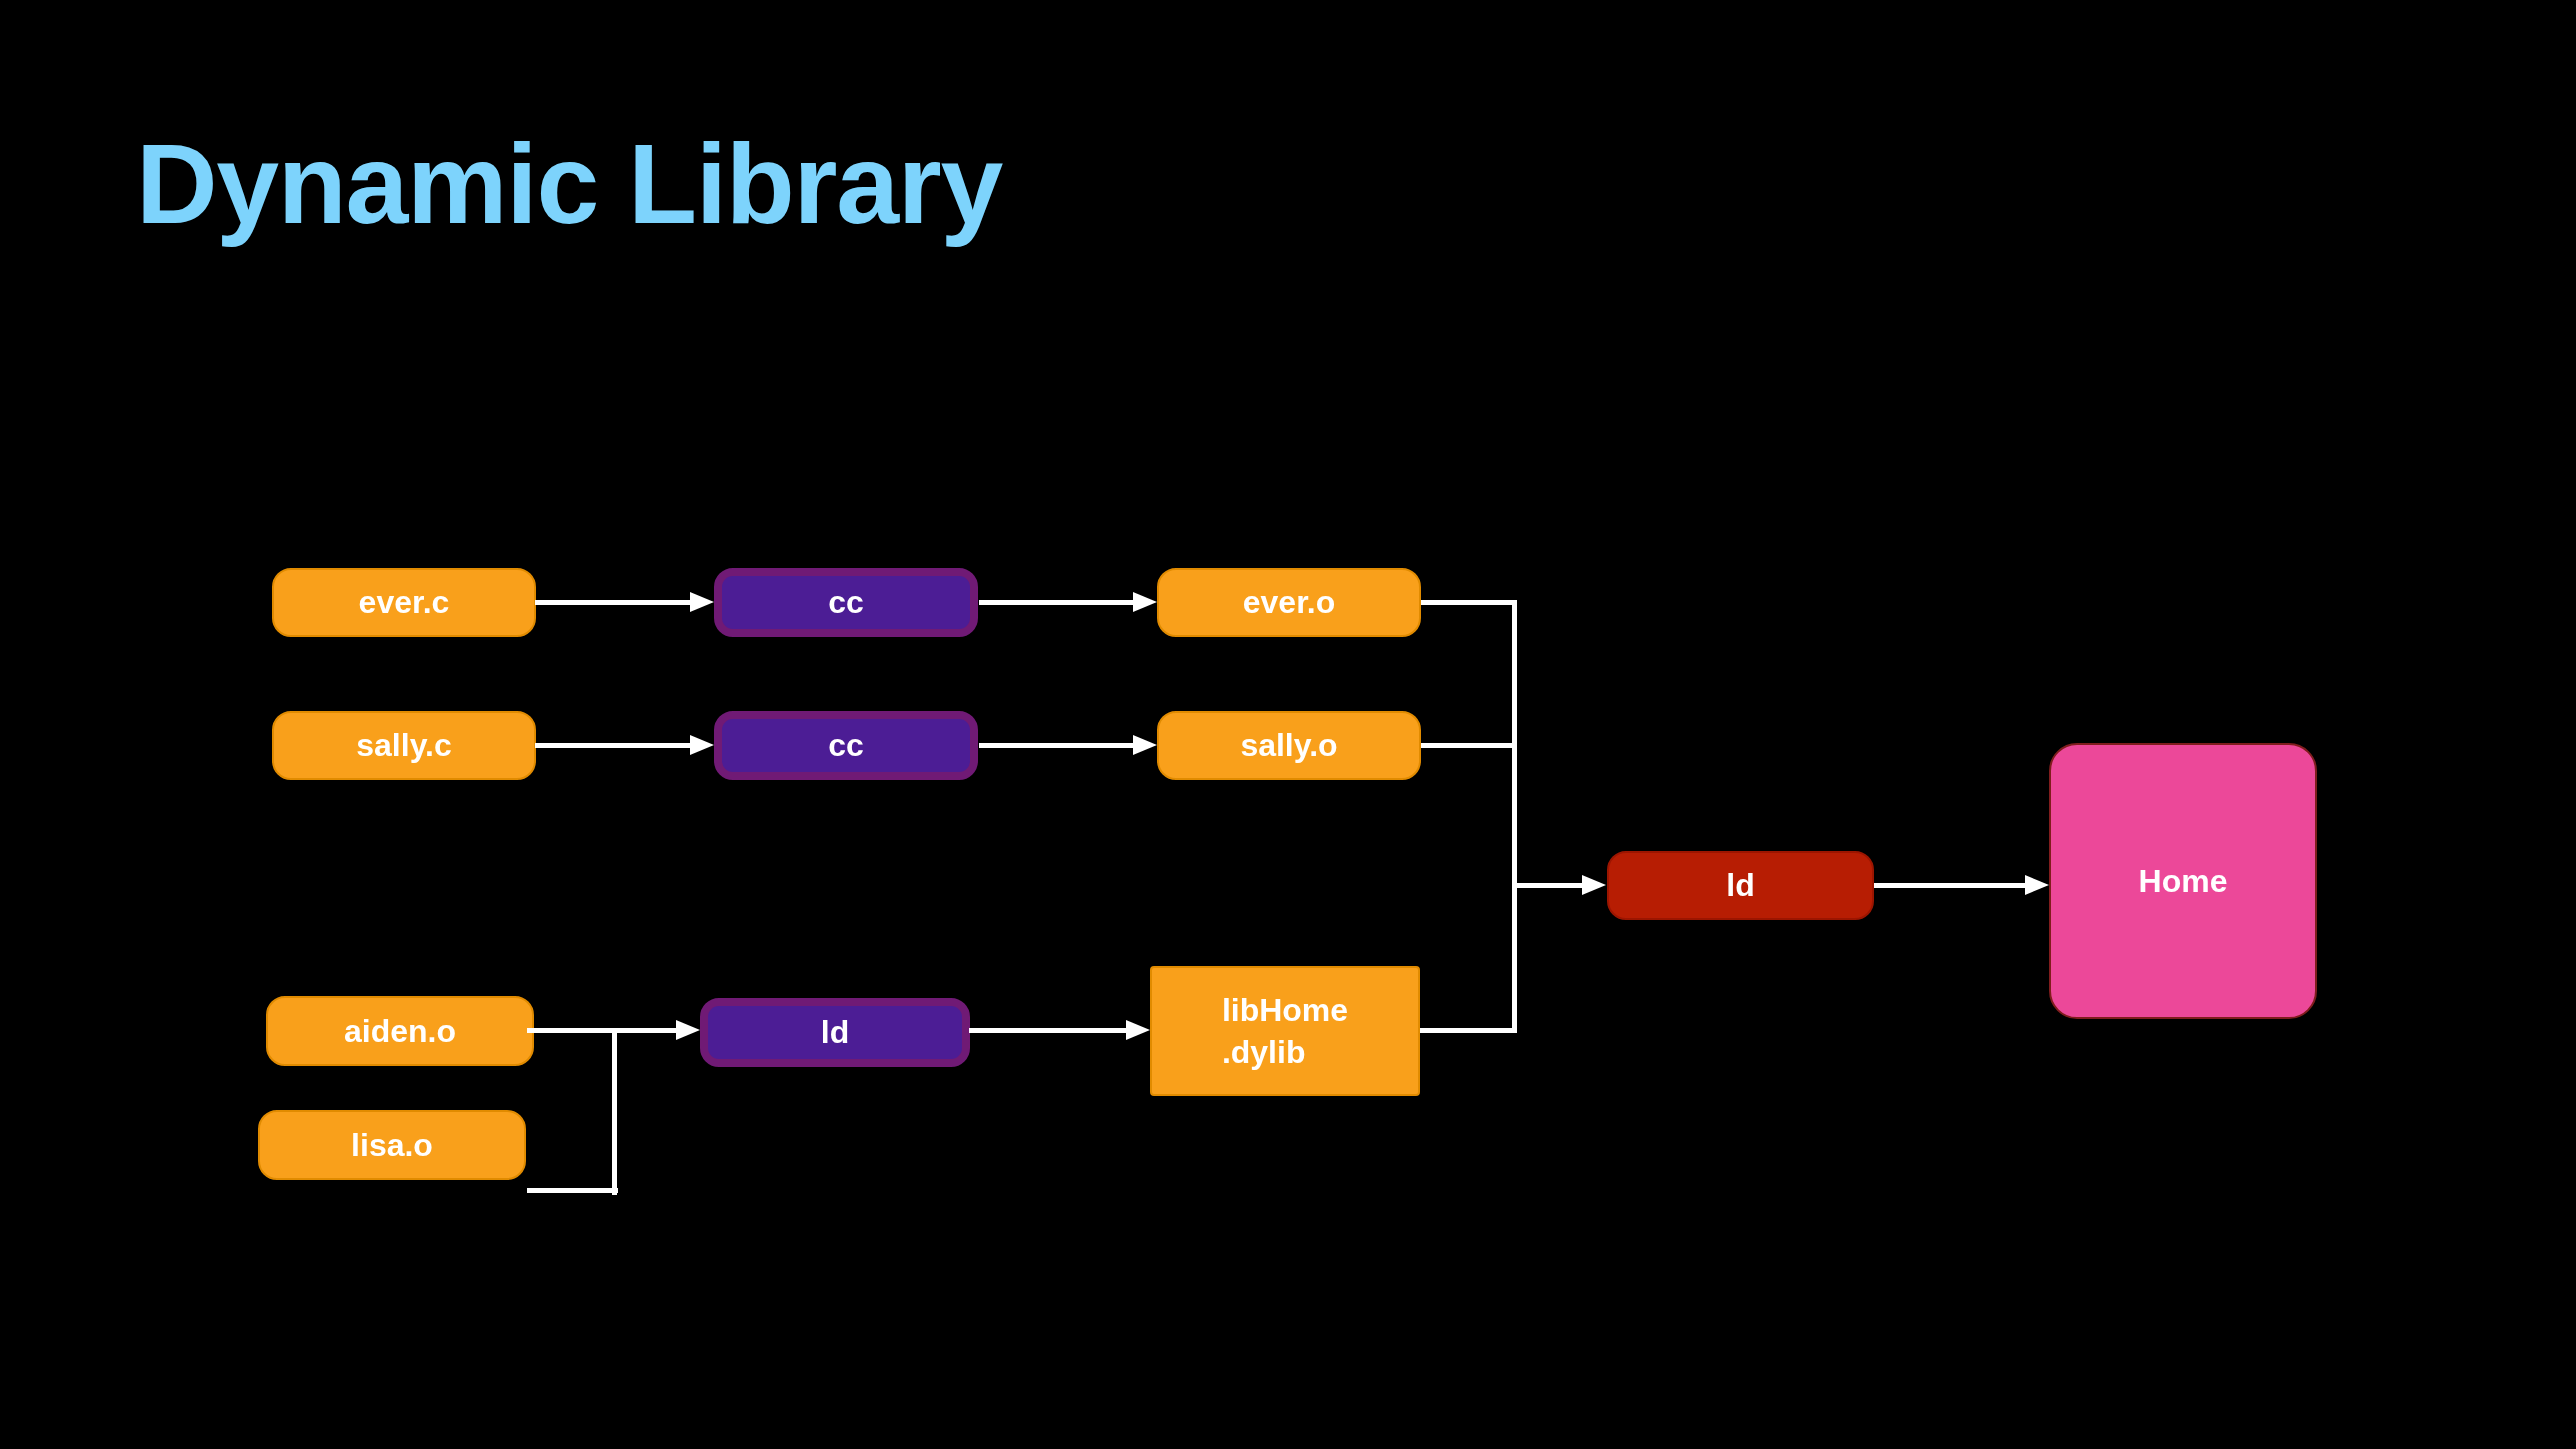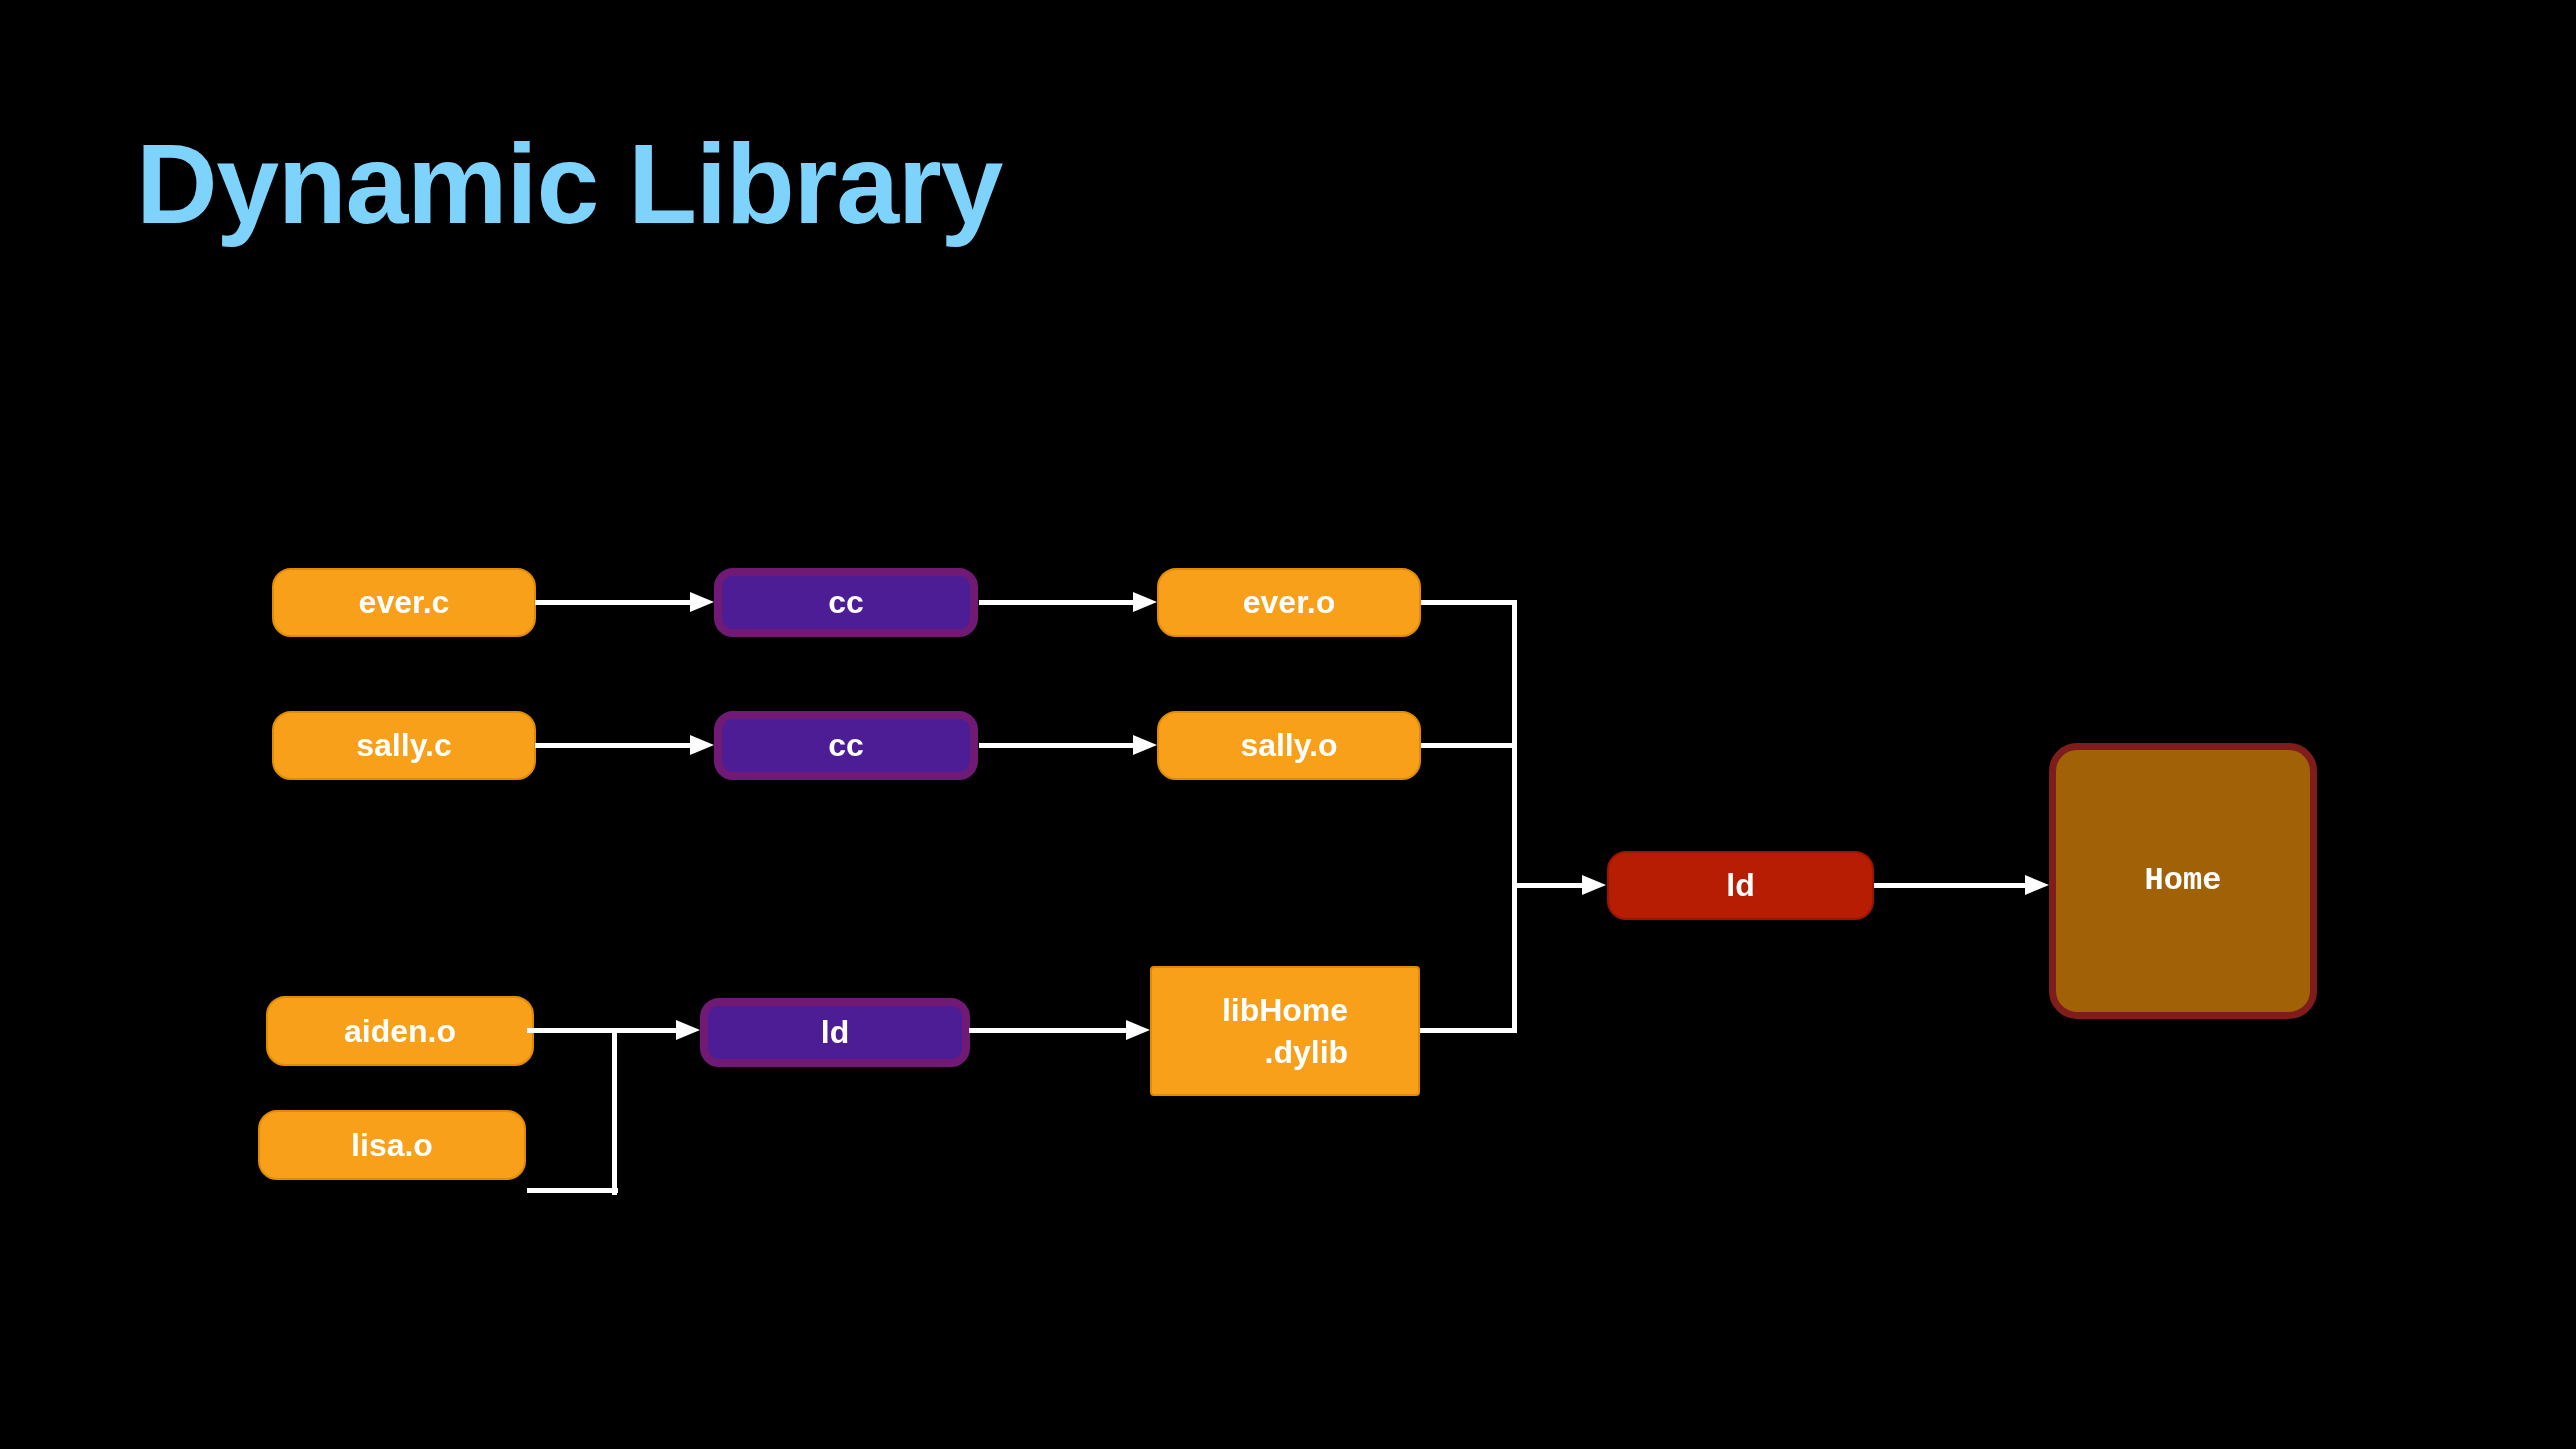--- a/index.html
+++ b/index.html
@@ -27,29 +27,29 @@
   }
   .node {
     position: absolute;
     box-sizing: border-box;
     display: flex;
     align-items: center;
     justify-content: center;
     color: #ffffff;
     font-size: 32px;
     font-weight: bold;
-    text-align: right;
+    text-align: left;
     border-radius: 19px;
     white-space: pre-line;
     line-height: 1.32;
   }
   .node.orange { background: #F9A01B; border: 2px solid #E18B00; }
   .node.green  { background: #4c1d95; border: 8px solid #701a75; }
   .node.red    { background: #B71D03; border: 2px solid #9C1500; }
-  .node.blue   { background: #a16207; border: 7px solid #7f1d1d; font-family: Liberation Mono, monospace; }
+  .node.blue   { background: #ec4899; border: 2px solid #7f1d1d; }
   .line {
     position: absolute;
     background: #ffffff;
   }
   .arrowhead {
     position: absolute;
     width: 0;
     height: 0;
     border-top: 10.7px solid transparent;
     border-bottom: 10.7px solid transparent;

